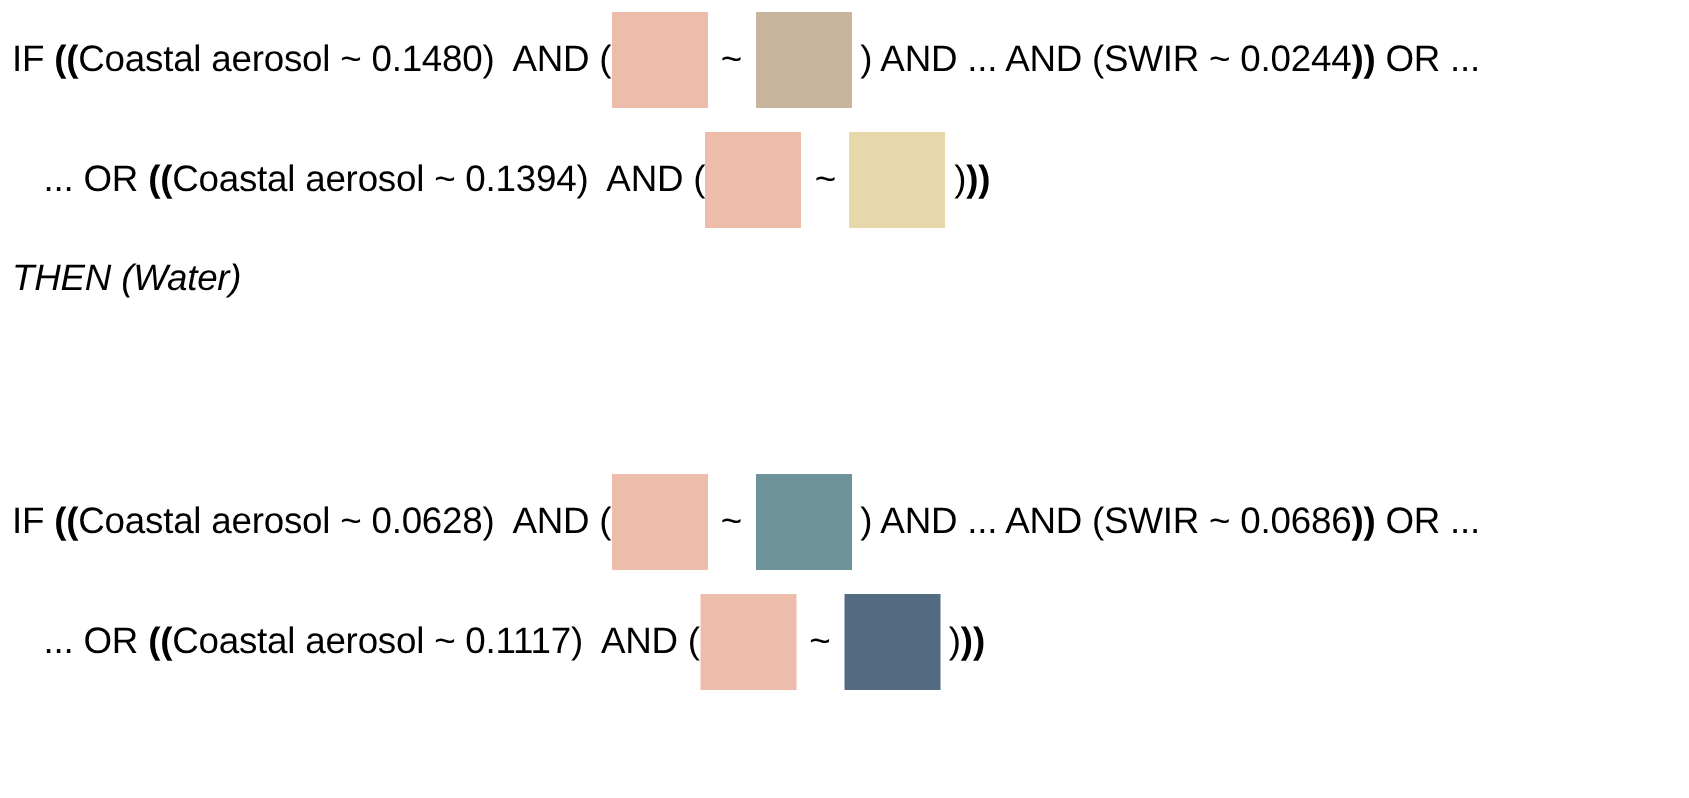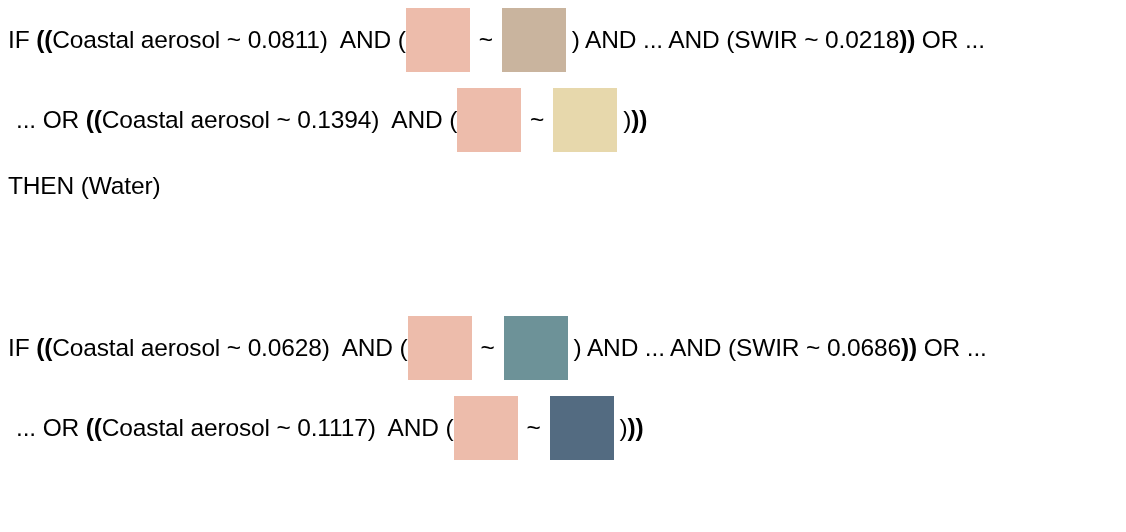--- a/index.html
+++ b/index.html
@@ -24,41 +24,41 @@
   }
   #rule-block-water { top: 0px; }
   #rule-block-land  { top: 308px; }
 
   .rule-line {
     position: relative;
     width: 1126px;
     height: 80px;
     white-space: nowrap;
   }
-  .rule-line.then-line { height: 52px; }
+  .rule-line.then-line { height: 52px; font-style: italic; }
 
   
   .line-inner {
     position: absolute;
     left: 0;
     top: 0;
     height: 80px;
     display: flex;
     align-items: center;
     font-size: 24.5px;
     letter-spacing: -0.15px;
   }
   .then-line .line-inner { height: 52px; }
 
   .txt { white-space: pre; }
   .bold { font-weight: bold; }
 
   
   .indent-if   { padding-left: 8px; align-items: center; }
-  .indent-or   { padding-left: 16px; }
+  .indent-or   { padding-left: 29px; }
   .indent-then { padding-left: 8px; }
 
   .swatch {
     display: inline-block;
     width: 64px;
     height: 64px;
     flex: 0 0 64px;
     vertical-align: middle;
   }
   .tilde {
@@ -72,28 +72,28 @@
 </style>
 </head>
 <body style="background: rgb(255, 255, 255);">
 
 <div class="rule-block" id="rule-block-water">
 
   <div class="rule-line">
     <div class="line-inner indent-if">
       <span class="txt">IF </span>
       <span class="txt bold">((</span>
-      <span class="txt">Coastal aerosol ~ 0.0811)</span>
+      <span class="txt">Coastal aerosol ~ 0.1480)</span>
       <span class="txt">  AND (</span>
       <span class="swatch" style="background:#edbcab"></span>
       <span class="tilde">~</span>
       <span class="swatch" style="background:#c9b49e"></span>
       <span class="gap-sm"></span>
       <span class="txt">)</span>
-      <span class="txt"> AND ... AND (SWIR ~ 0.0218</span>
+      <span class="txt"> AND ... AND (SWIR ~ 0.0244</span>
       <span class="txt bold">))</span>
       <span class="txt"> OR ...</span>
     </div>
   </div>
 
   <div class="rule-line">
     <div class="line-inner indent-or">
       <span class="txt">... OR </span>
       <span class="txt bold">((</span>
       <span class="txt">Coastal aerosol ~ 0.1394)</span>

